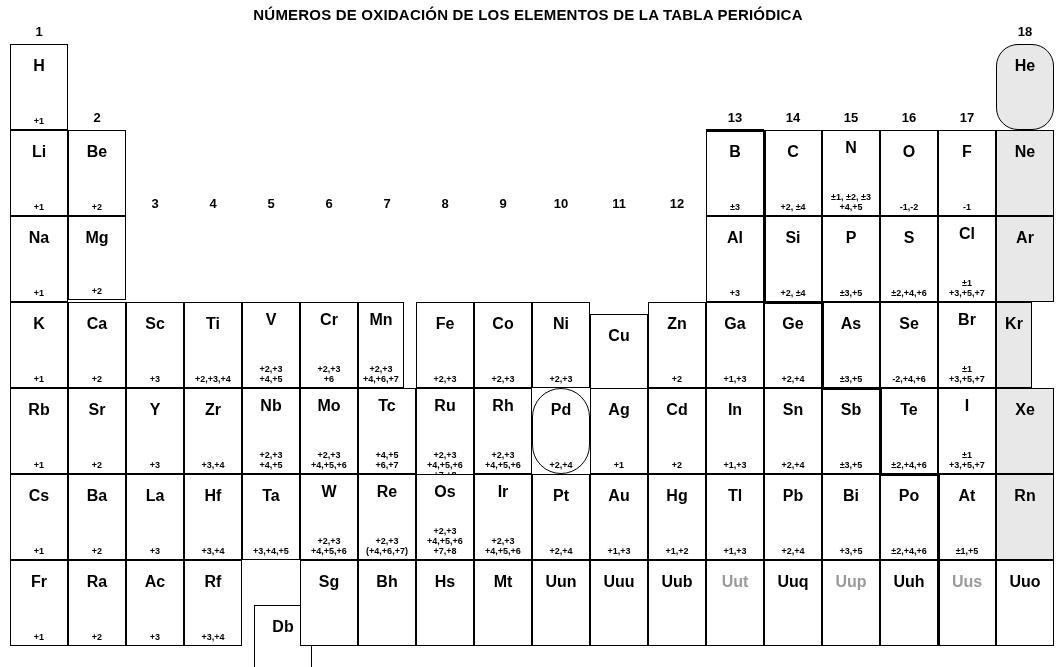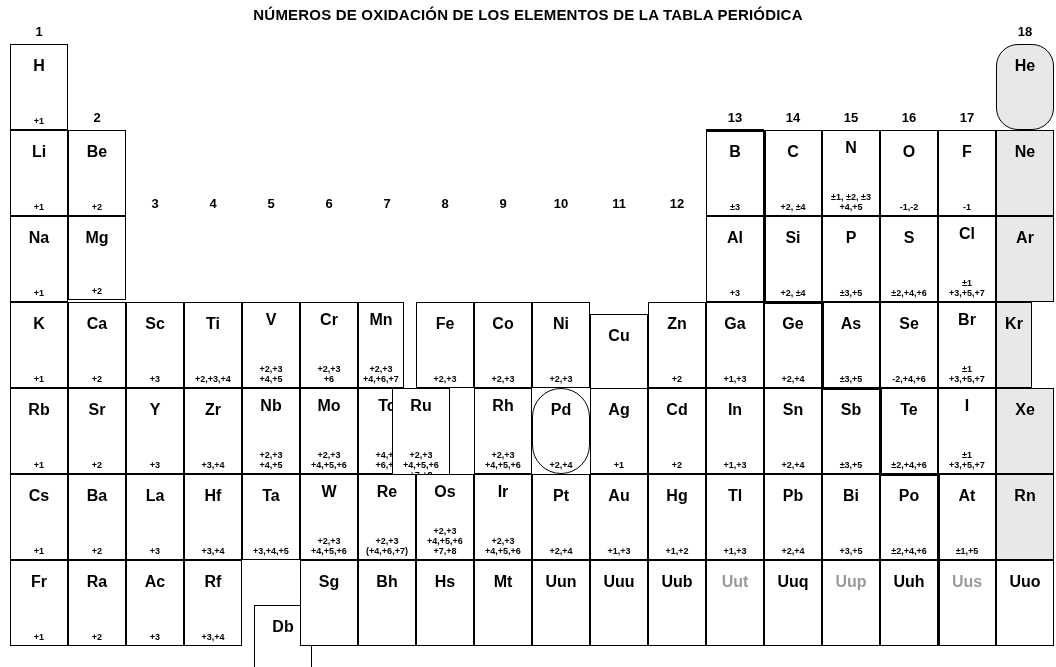--- a/index.html
+++ b/index.html
@@ -262,21 +262,21 @@
       <div class="ox">+2,+3<br>+4,+5</div>
     </div>
     <div class="cell two" style="left: 290px; top: 360px; width: 58px; height: 86px;">
       <div class="sym">Mo</div>
       <div class="ox">+2,+3<br>+4,+5,+6</div>
     </div>
     <div class="cell two" style="left: 348px; top: 360px; width: 58px; height: 86px;">
       <div class="sym">Tc</div>
       <div class="ox">+4,+5<br>+6,+7</div>
     </div>
-    <div class="cell two" style="left: 382px; top: 360px; width: 58px; height: 96px;">
+    <div class="cell two" style="left: 406px; top: 360px; width: 58px; height: 96px;">
       <div class="sym">Ru</div>
       <div class="ox">+2,+3<br>+4,+5,+6<br>+7,+8</div>
     </div>
     <div class="cell two" style="left: 464px; top: 360px; width: 58px; height: 86px;">
       <div class="sym">Rh</div>
       <div class="ox">+2,+3<br>+4,+5,+6</div>
     </div>
     <div class="cell" style="left: 522px; top: 360px; width: 58px; height: 86px; border-radius: 29px;">
       <div class="sym">Pd</div>
       <div class="ox">+2,+4</div>

